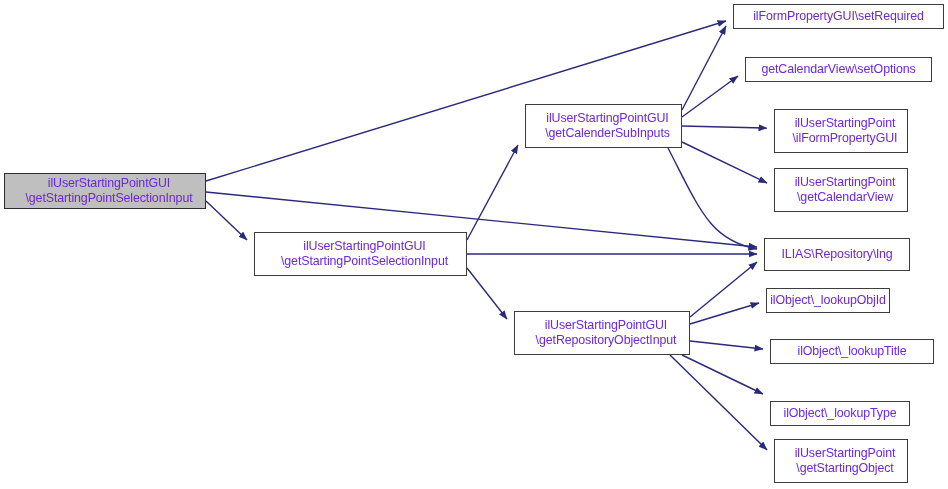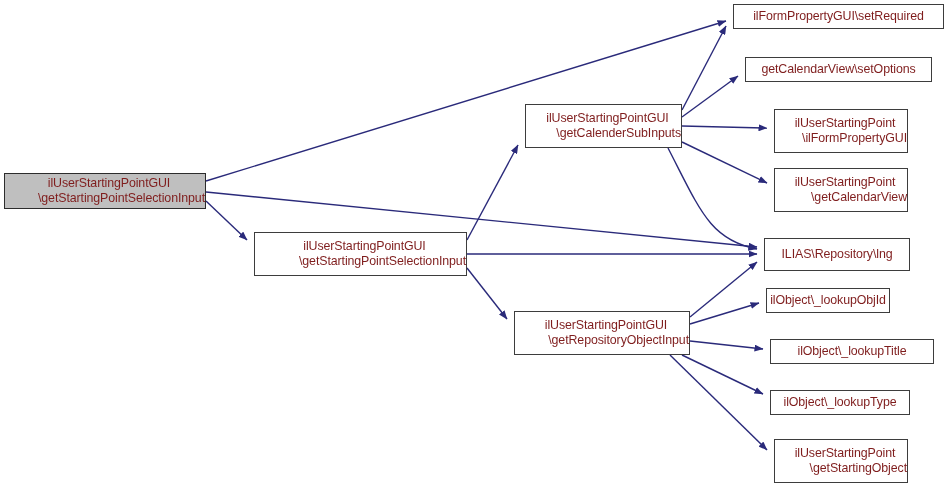--- a/index.html
+++ b/index.html
@@ -28,36 +28,36 @@
     position: absolute;
     box-sizing: border-box;
     border: 1px solid #3d3d3d;
     background: #ffffff;
     display: flex;
     flex-direction: column;
     align-items: center;
     justify-content: center;
     font-size: 12.4px;
     line-height: 15px;
-    color: #7f1d1d;
+    color: #6d28d9;
     text-align: center;
     white-space: pre;
     letter-spacing: -0.1px;
     z-index: 2;
   }
   .node.root {
     background: #bfbfbf;
     border-color: #2c2c2c;
   }
   .node .ln {
     display: block;
     width: 100%;
   }
   .node .ln.l1 { text-align: center; padding-left: 8px; box-sizing: border-box; }
-  .node .ln.l2 { text-align: right; padding-left: 8px; box-sizing: border-box; }
+  .node .ln.l2 { text-align: center; padding-left: 8px; box-sizing: border-box; }
   .node.single .ln { text-align: center; padding-left: 0; }
 </style>
 </head>
 <body>
 
 <div id="canvas">
 
   <svg id="edges" width="948" height="489" viewBox="0 0 948 489" xmlns="http://www.w3.org/2000/svg">
     <defs>
       <marker id="arrowhead" markerWidth="9" markerHeight="7" refX="8.5" refY="3.5" orient="auto" markerUnits="userSpaceOnUse">
@@ -89,17 +89,17 @@
       <div class="node" style="left: 525px; top: 104px; width: 157px; height: 44px;"><span class="ln l1">ilUserStartingPointGUI</span><span class="ln l2">\getCalenderSubInputs</span></div>
       <div class="node" style="left: 254px; top: 232px; width: 213px; height: 44px;"><span class="ln l1">ilUserStartingPointGUI</span><span class="ln l2">\getStartingPointSelectionInput</span></div>
       <div class="node" style="left: 514px; top: 311px; width: 176px; height: 44px;"><span class="ln l1">ilUserStartingPointGUI</span><span class="ln l2">\getRepositoryObjectInput</span></div>
       <div class="node single" style="left: 733px; top: 4px; width: 211px; height: 25px;"><span class="ln l1">ilFormPropertyGUI\setRequired</span></div>
       <div class="node single" style="left: 745px; top: 57px; width: 187px; height: 25px;"><span class="ln l1">getCalendarView\setOptions</span></div>
       <div class="node" style="left: 774px; top: 109px; width: 134px; height: 44px;"><span class="ln l1">ilUserStartingPoint</span><span class="ln l2">\ilFormPropertyGUI</span></div>
       <div class="node" style="left: 774px; top: 168px; width: 134px; height: 44px;"><span class="ln l1">ilUserStartingPoint</span><span class="ln l2">\getCalendarView</span></div>
       <div class="node single" style="left: 764px; top: 238px; width: 146px; height: 33px;"><span class="ln l1">ILIAS\Repository\lng</span></div>
       <div class="node single" style="left: 766px; top: 288px; width: 124px; height: 25px;"><span class="ln l1">ilObject\_lookupObjId</span></div>
       <div class="node single" style="left: 770px; top: 339px; width: 164px; height: 25px;"><span class="ln l1">ilObject\_lookupTitle</span></div>
-      <div class="node single" style="left: 770px; top: 390px; width: 140px; height: 25px;"><span class="ln l1">ilObject\_lookupType</span></div>
+      <div class="node single" style="left: 770px; top: 401px; width: 140px; height: 25px;"><span class="ln l1">ilObject\_lookupType</span></div>
       <div class="node" style="left: 774px; top: 439px; width: 134px; height: 44px;"><span class="ln l1">ilUserStartingPoint</span><span class="ln l2">\getStartingObject</span></div>
     </div>
 
 </div>
 
 </body></html>

